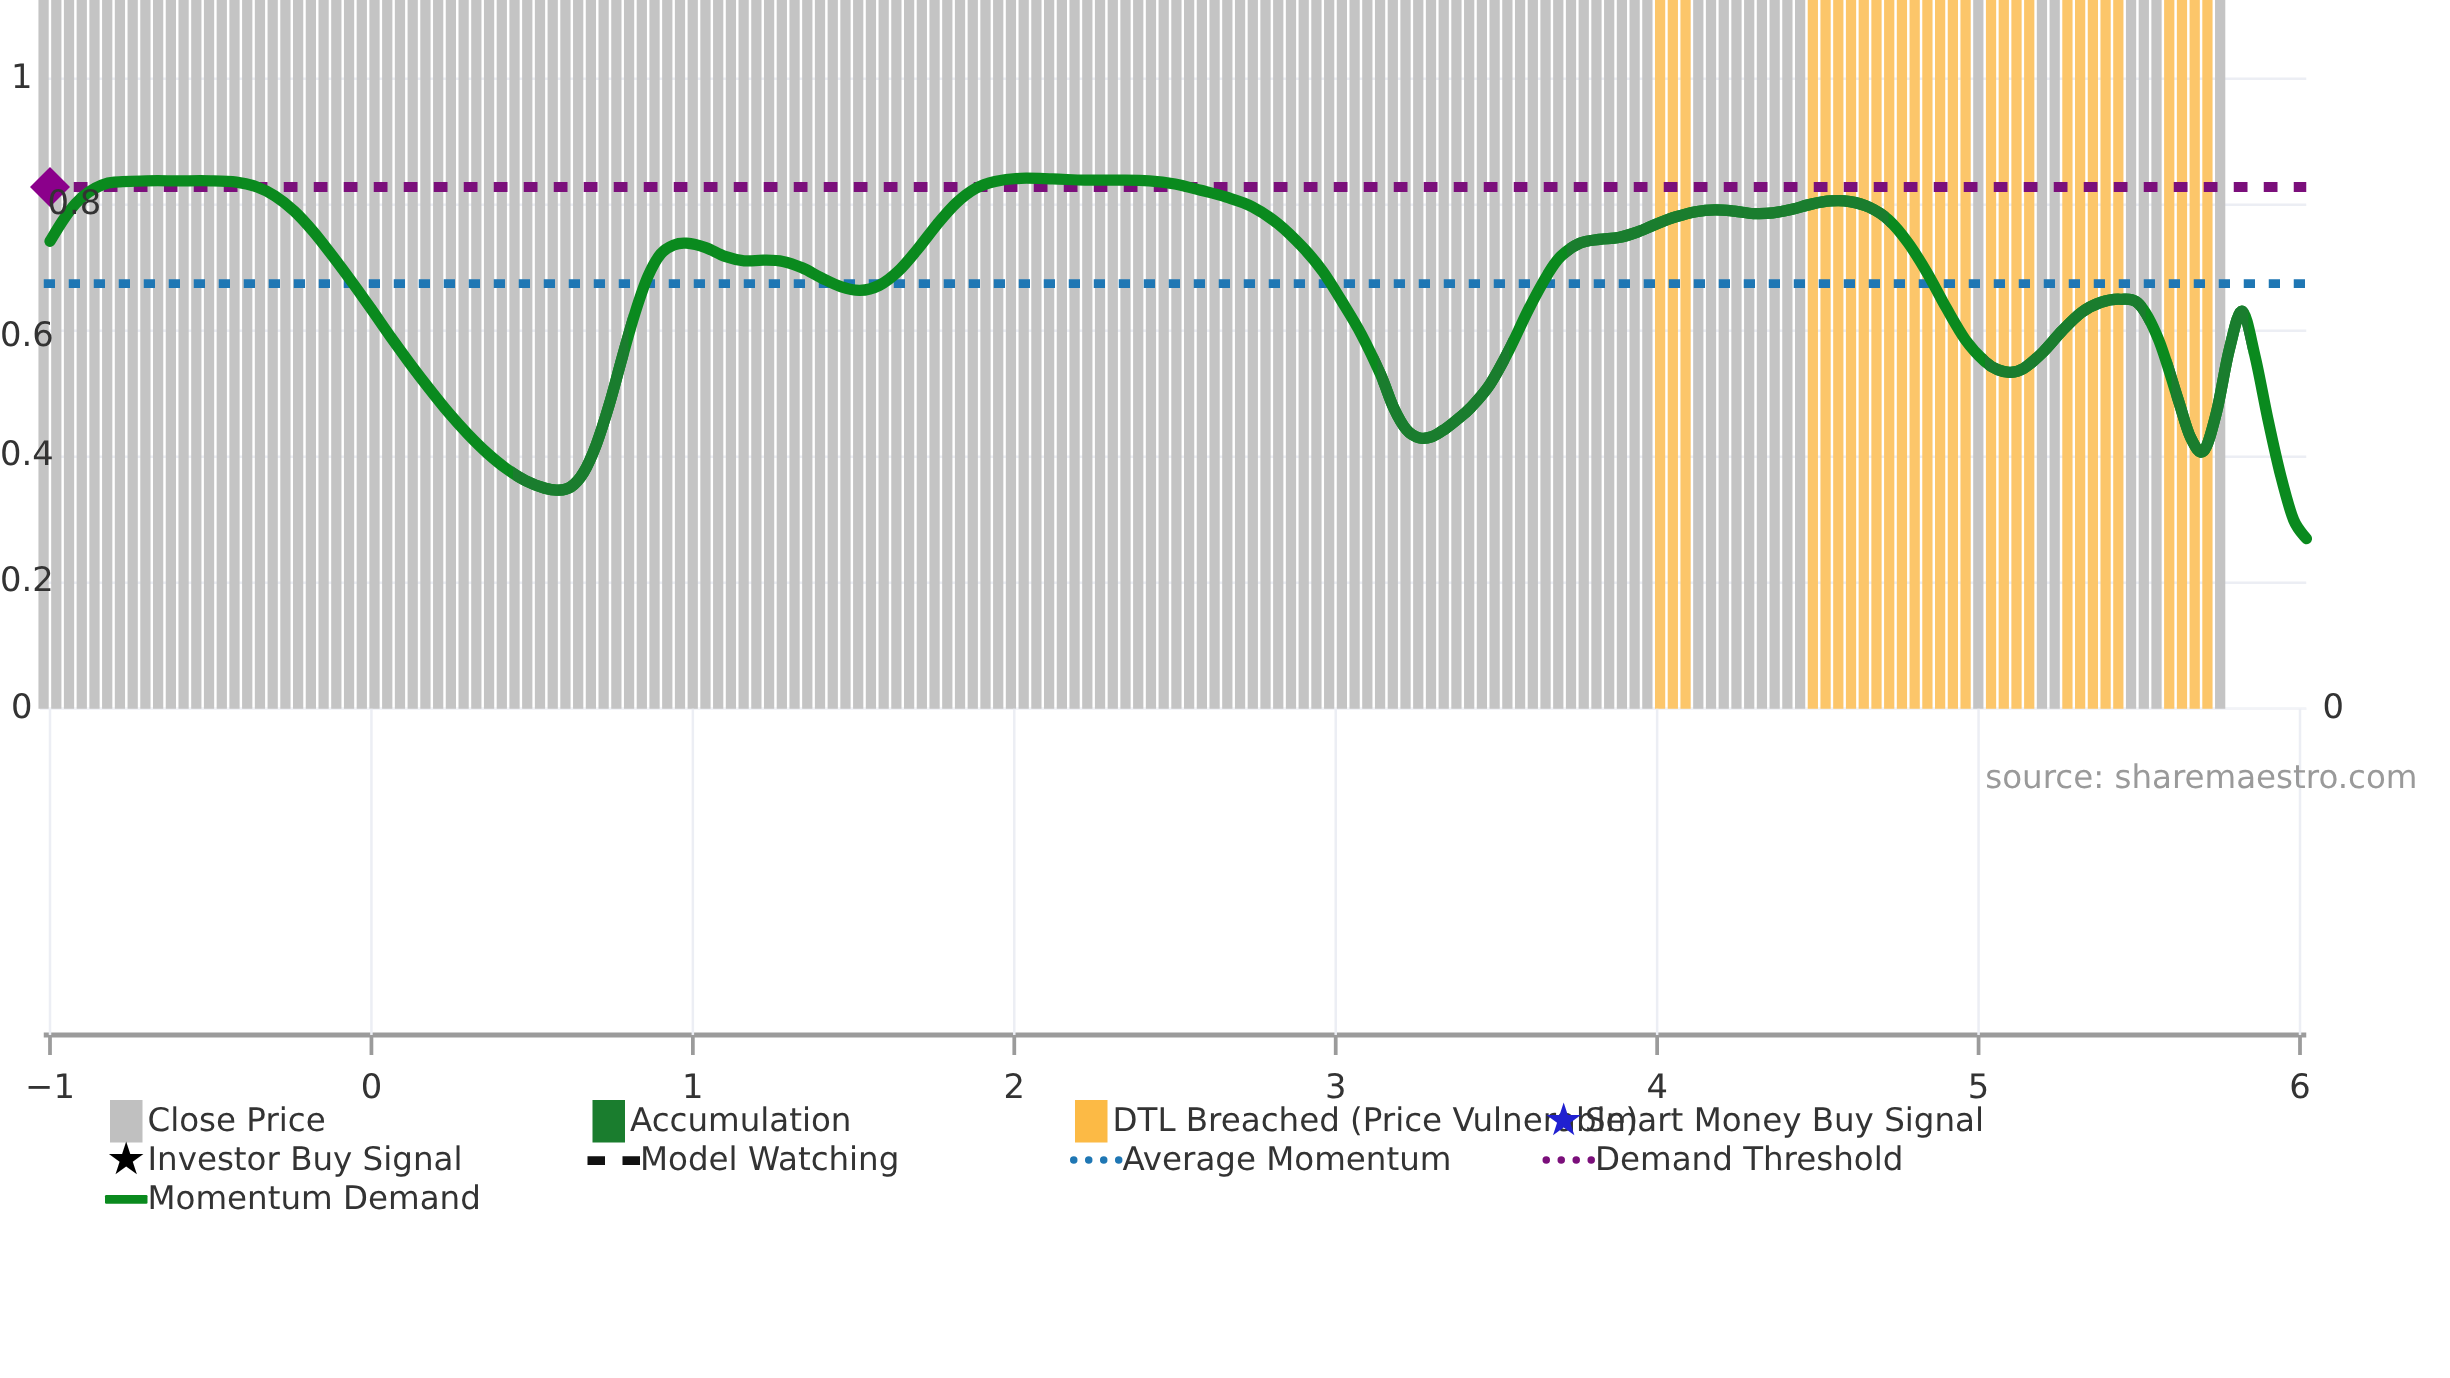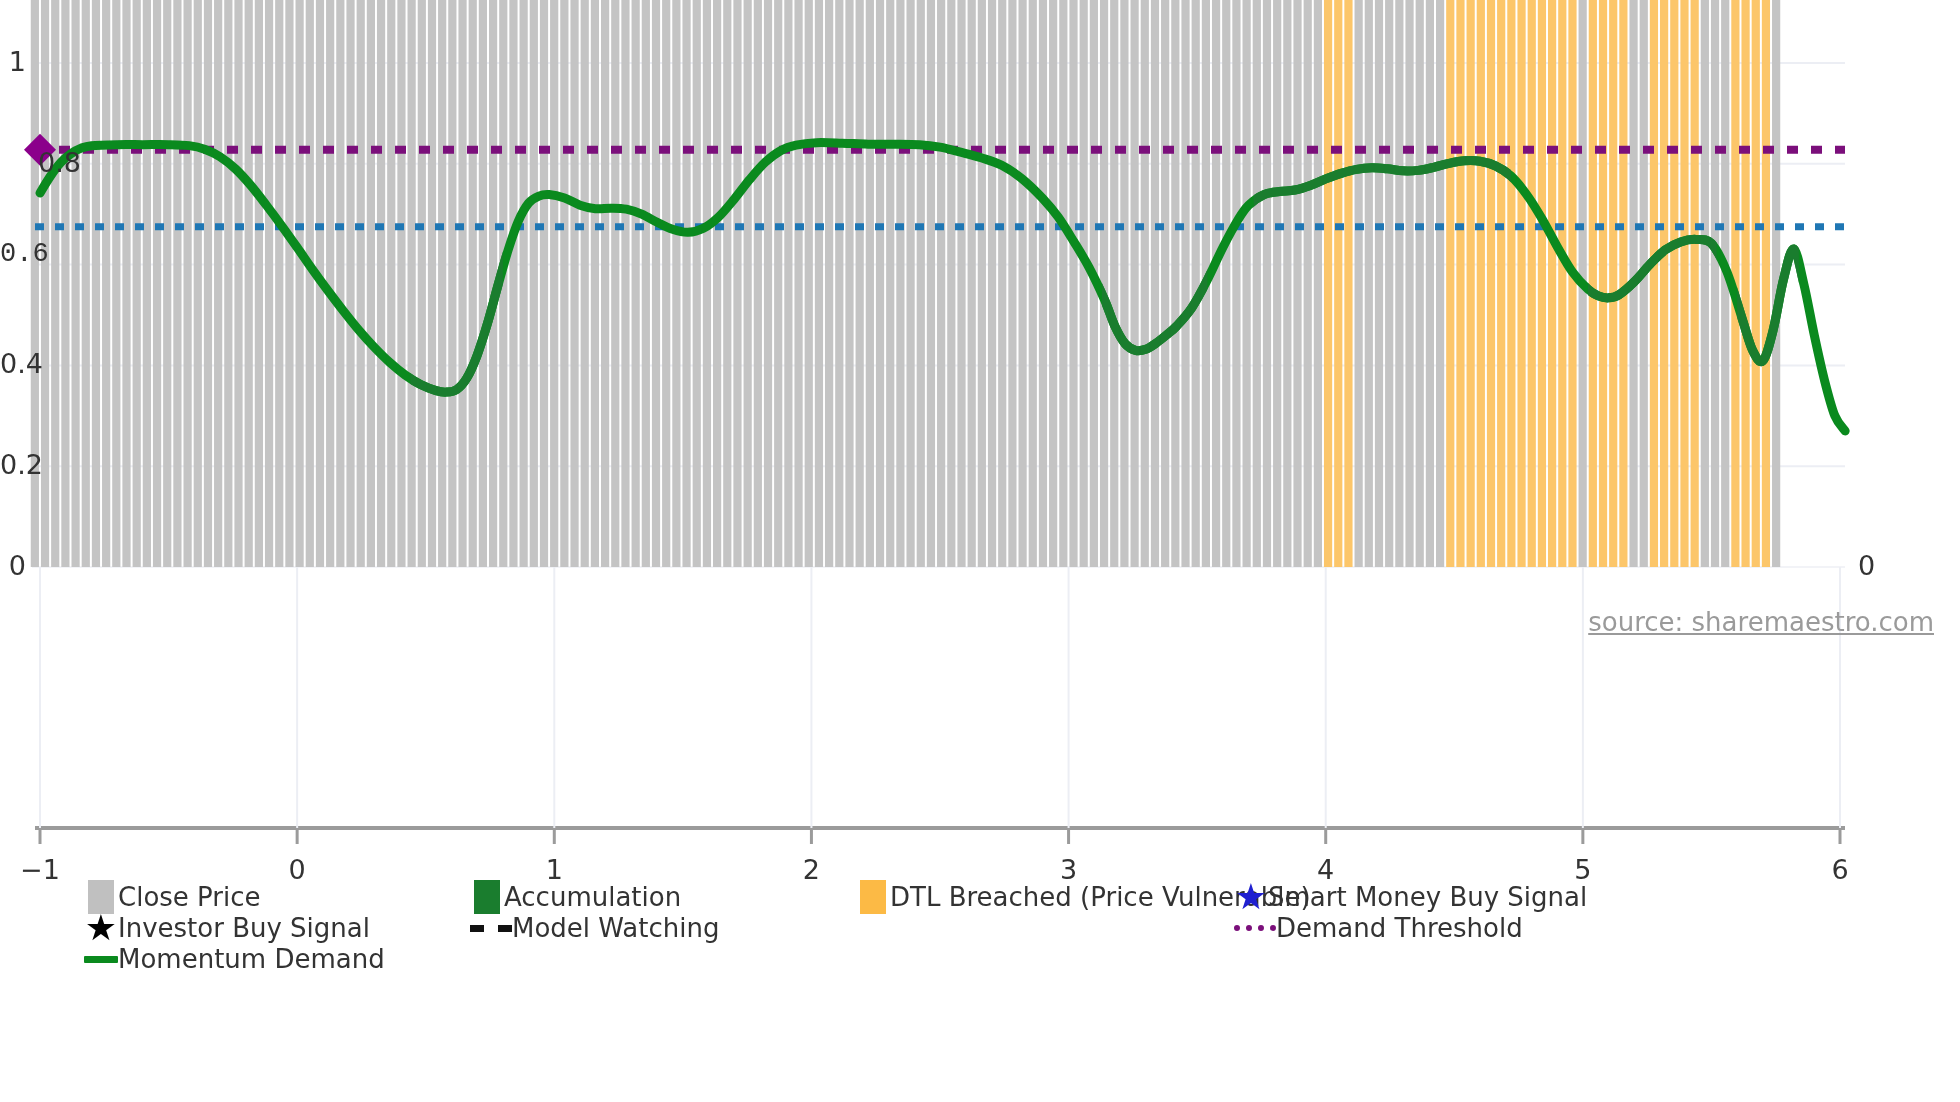--- a/index.html
+++ b/index.html
@@ -8,21 +8,21 @@
 
   .plot{position:absolute;left:0;top:0;width:1960px;height:880px;}
   svg.chart{position:absolute;left:0;top:0;}
 
   .ytick-label{position:absolute;font-size:27px;fill:#3b3b3b;color:#333;}
   .ytick-left{text-align:right;}
   .ytick-right{text-align:left;}
 
   .xtick-label{position:absolute;font-size:27px;color:#333;text-align:center;}
 
-  .source{position:absolute;right:26px;top:607px;font-size:26px;color:#9a9a9a;text-decoration:underline;}
+  .source{position:absolute;right:26px;top:607px;font-size:26px;color:#9a9a9a;}
 
   .legend{position:absolute;left:0;top:880px;width:1960px;height:222px;}
   .leg-item{position:absolute;display:flex;align-items:center;height:34px;}
   .leg-label{font-size:26px;color:#333;white-space:nowrap;margin-left:0;}
   .sw{width:34px;height:34px;display:flex;align-items:center;justify-content:center;flex:0 0 34px;}
   .sw-rect{width:26px;height:34px;}
   .sw-line{width:34px;height:7px;border-radius:1px;}
   .sw-dashes{width:42px;height:0;border-top:7px dashed #111;flex:0 0 42px;}
   .sw-dots{width:42px;height:0;border-top:6px dotted #1f77b4;flex:0 0 42px;}
   .sw-star{font-size:36px;line-height:34px;}
@@ -262,21 +262,21 @@
           <line x1="1582.857142857143" x2="1582.857142857143" y1="828" y2="844" stroke="#9b9b9b" stroke-width="3"></line>
           <line x1="1582.857142857143" x2="1582.857142857143" y1="567" y2="828" stroke="#eceef4" stroke-width="2"></line>
           <line x1="1840" x2="1840" y1="828" y2="844" stroke="#9b9b9b" stroke-width="3"></line>
           <line x1="1840" x2="1840" y1="567" y2="828" stroke="#eceef4" stroke-width="2"></line>
         </g>
     </svg>
     <div id="ylabels-left">
         <div class="ytick-label ytick-left" style="left: 0px; width: 26px; top: 550px;">0</div>
         <div class="ytick-label ytick-left" style="left: 0px; width: 26px; top: 449.2px;">0.2</div>
         <div class="ytick-label ytick-left" style="left: 0px; width: 26px; top: 348.4px;">0.4</div>
-        <div class="ytick-label ytick-left" style="left: 0px; width: 26px; top: 239px; font-family: Liberation Mono, monospace;">0.6</div>
+        <div class="ytick-label ytick-left" style="left: 0px; width: 26px; top: 253px;">0.6</div>
         <div class="ytick-label ytick-left" style="left: 0px; width: 26px; top: 146.8px; padding-left: 38px;">0.8</div>
         <div class="ytick-label ytick-left" style="left: 0px; width: 26px; top: 46px;">1</div>
       </div>
     <div id="ylabels-right">
         <div class="ytick-label ytick-right" style="left: 1858px; top: 550px;">0</div>
       </div>
     <div id="xlabels">
         <div class="xtick-label" style="left: 0px; width: 80px; top: 854px;">−1</div>
         <div class="xtick-label" style="left: 257.143px; width: 80px; top: 854px;">0</div>
         <div class="xtick-label" style="left: 514.286px; width: 80px; top: 854px;">1</div>
@@ -319,20 +319,26 @@
           <span class="sw-star" style="color: rgb(0, 0, 0);">★</span>
         </span>
         <span class="leg-label">Investor Buy Signal</span>
       </div>
       <div class="leg-item" style="left: 470px; top: 31px;">
         <span class="sw" style="flex: 0 0 42px; width: 42px;">
           <span class="sw-dashes" style="border-top-color: rgb(17, 17, 17);"></span>
         </span>
         <span class="leg-label">Model Watching</span>
       </div>
+      <div class="leg-item" style="left: 856px; top: 31px;">
+        <span class="sw" style="flex: 0 0 42px; width: 42px;">
+          <span class="sw-dots" style="border-top-color: rgb(31, 119, 180);"></span>
+        </span>
+        <span class="leg-label">Average Momentum</span>
+      </div>
       <div class="leg-item" style="left: 1234px; top: 31px;">
         <span class="sw" style="flex: 0 0 42px; width: 42px;">
           <span class="sw-dots" style="border-top-color: rgb(123, 15, 123);"></span>
         </span>
         <span class="leg-label">Demand Threshold</span>
       </div>
       <div class="leg-item" style="left: 84px; top: 62px;">
         <span class="sw">
           <span class="sw-line" style="background: rgb(10, 138, 30);"></span>
         </span>

